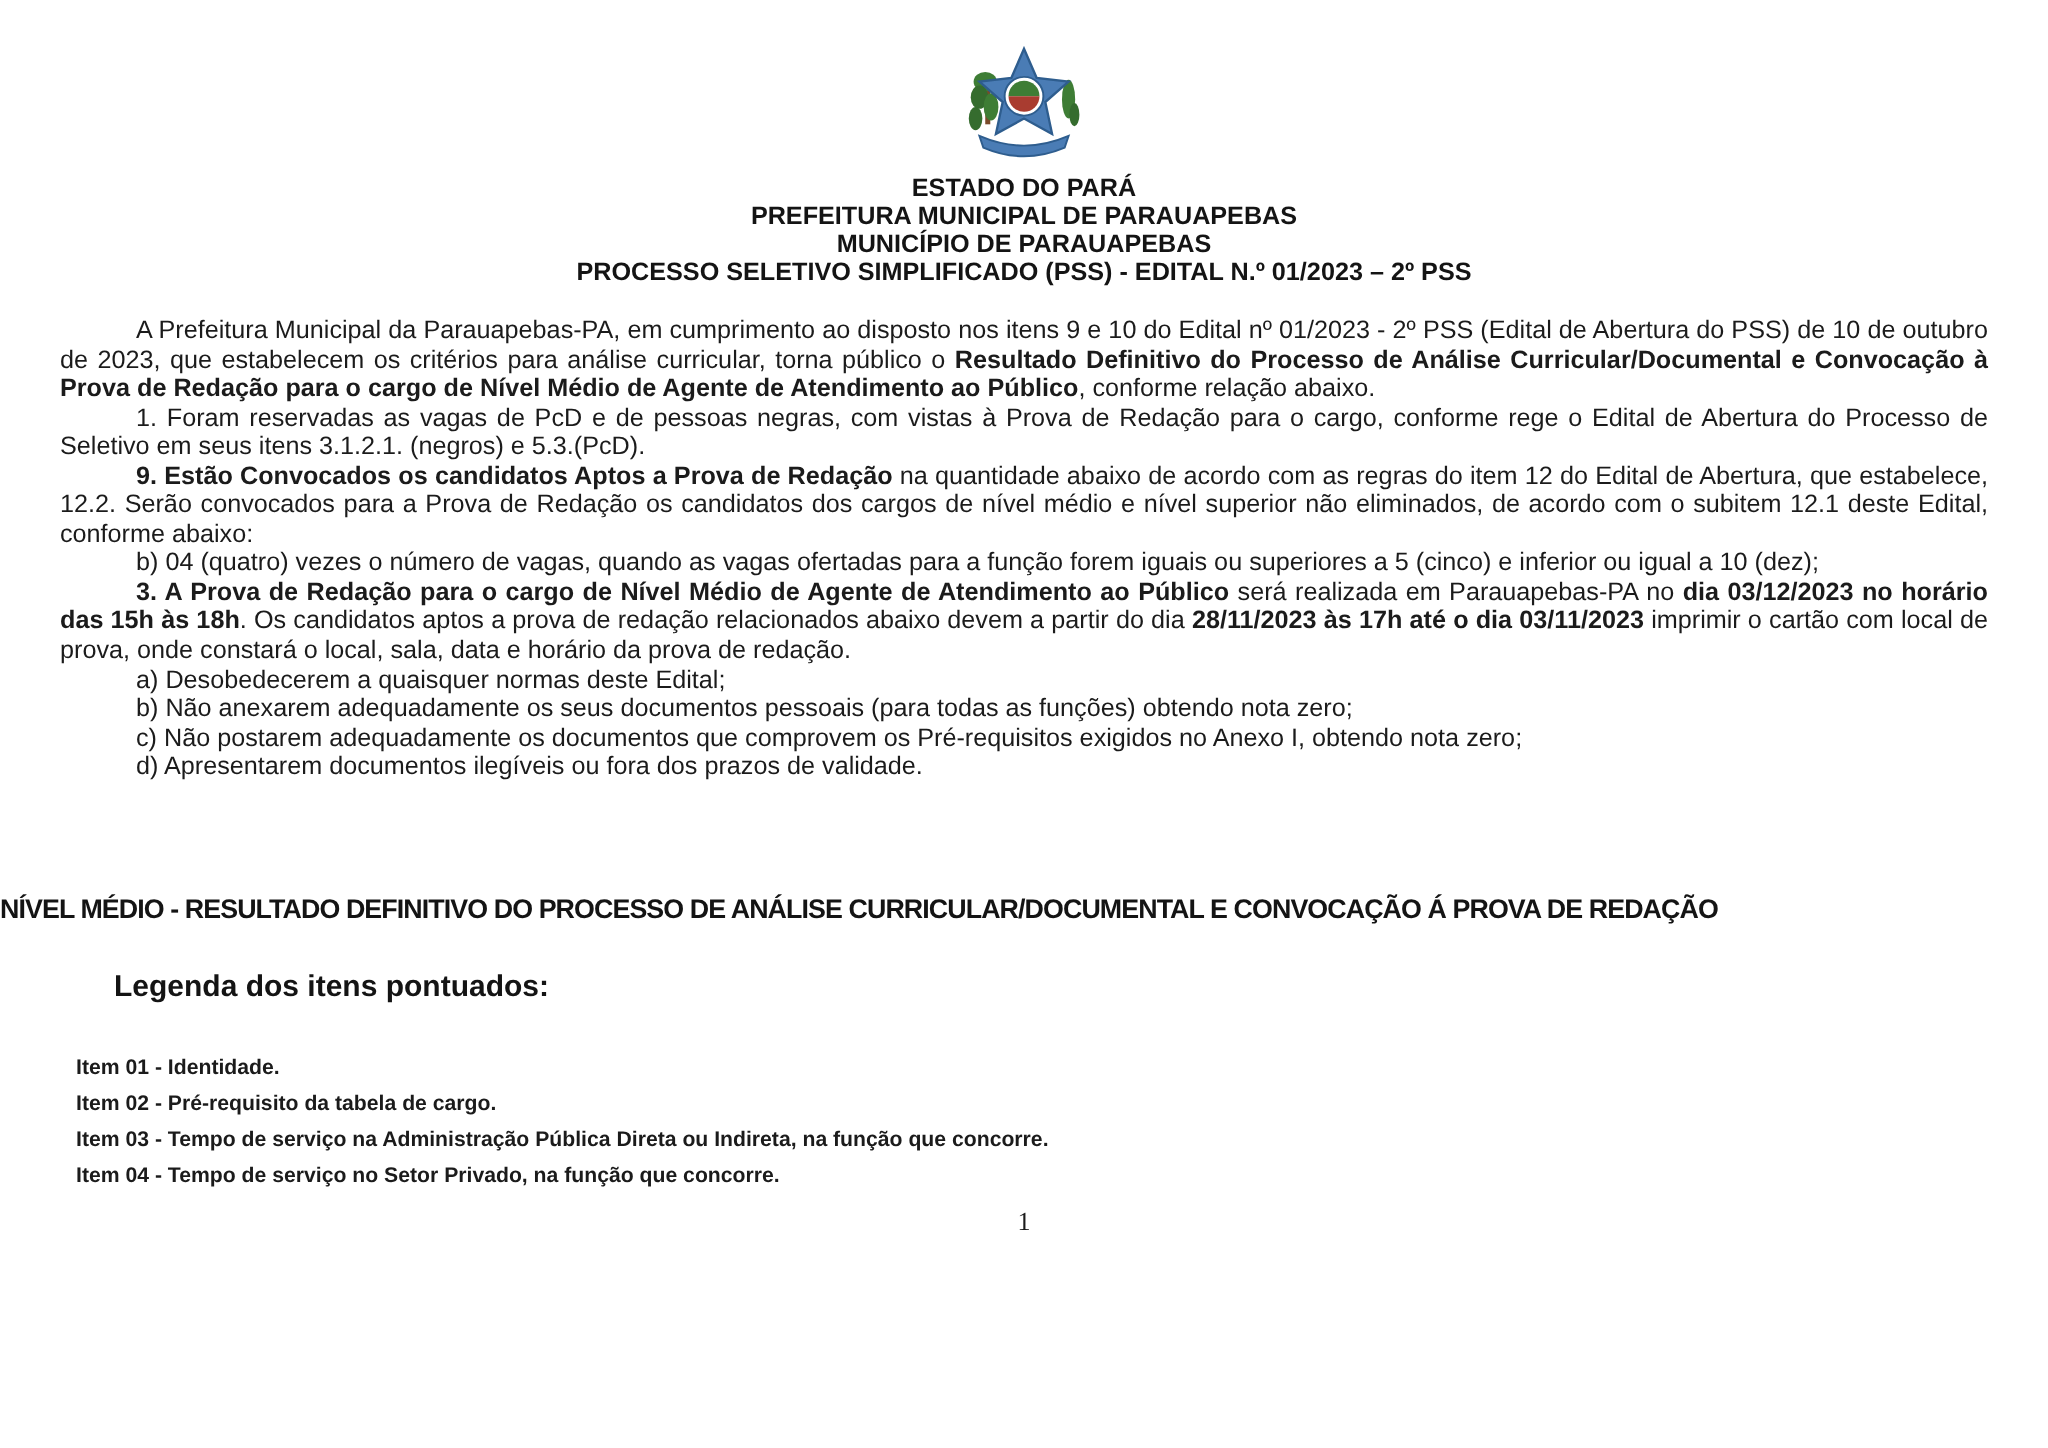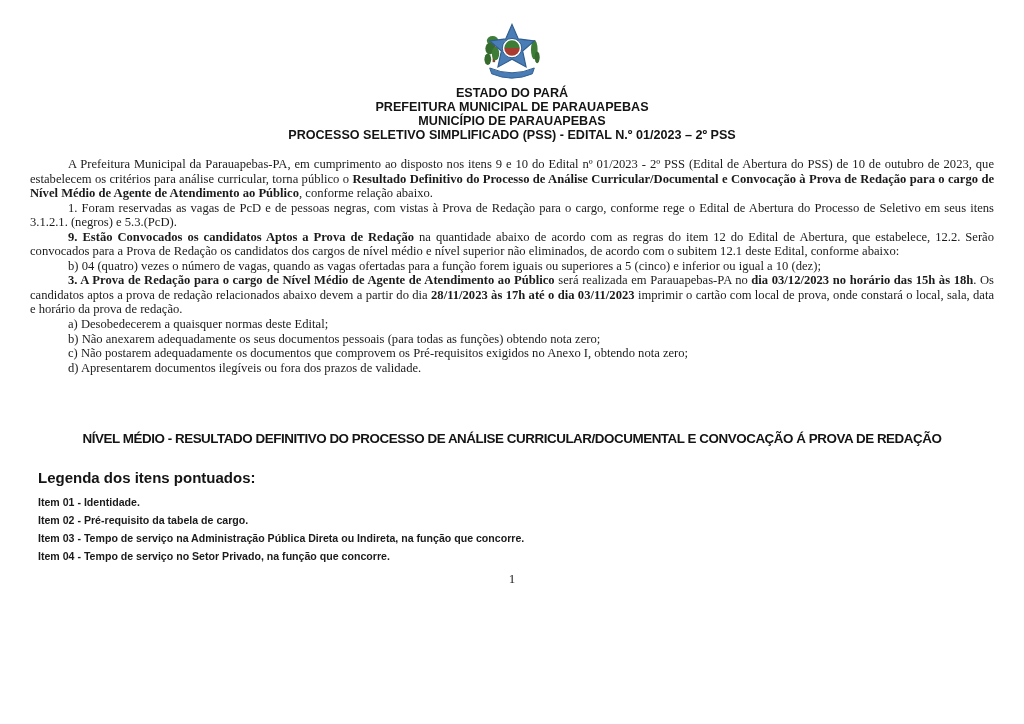--- a/index.html
+++ b/index.html
@@ -30,40 +30,40 @@
     margin: 15px 30px 0 30px;
     width: 964px;
     font-size: 12.6px;
     line-height: 14.55px;
     text-align: justify;
     color: #1b1b1b;
   }
   .doc-body p {
     text-indent: 38px;
     margin: 0;
-    font-family: Liberation Serif, serif;
   }
   .doc-body .bold { font-weight: bold; }
   .section-title {
     margin-top: 56px;
-    text-align: center;
+    text-align: left;
     font-weight: bold;
     font-size: 13.4px;
     letter-spacing: -0.45px;
     color: #141414;
   }
   .legend {
     margin: 23px 0 0 38px;
   }
   .legend-title {
     font-weight: bold;
     font-size: 15px;
     color: #141414;
+    margin-left: 19px;
   }
-  .legend-items { margin-top: 11px; }
+  .legend-items { margin-top: 27px; }
   .legend-item {
     font-weight: bold;
     font-size: 10.6px;
     line-height: 11px;
     margin-bottom: 7px;
     color: #1b1b1b;
   }
   .page-number {
     margin-top: 9px;
     text-align: center;

